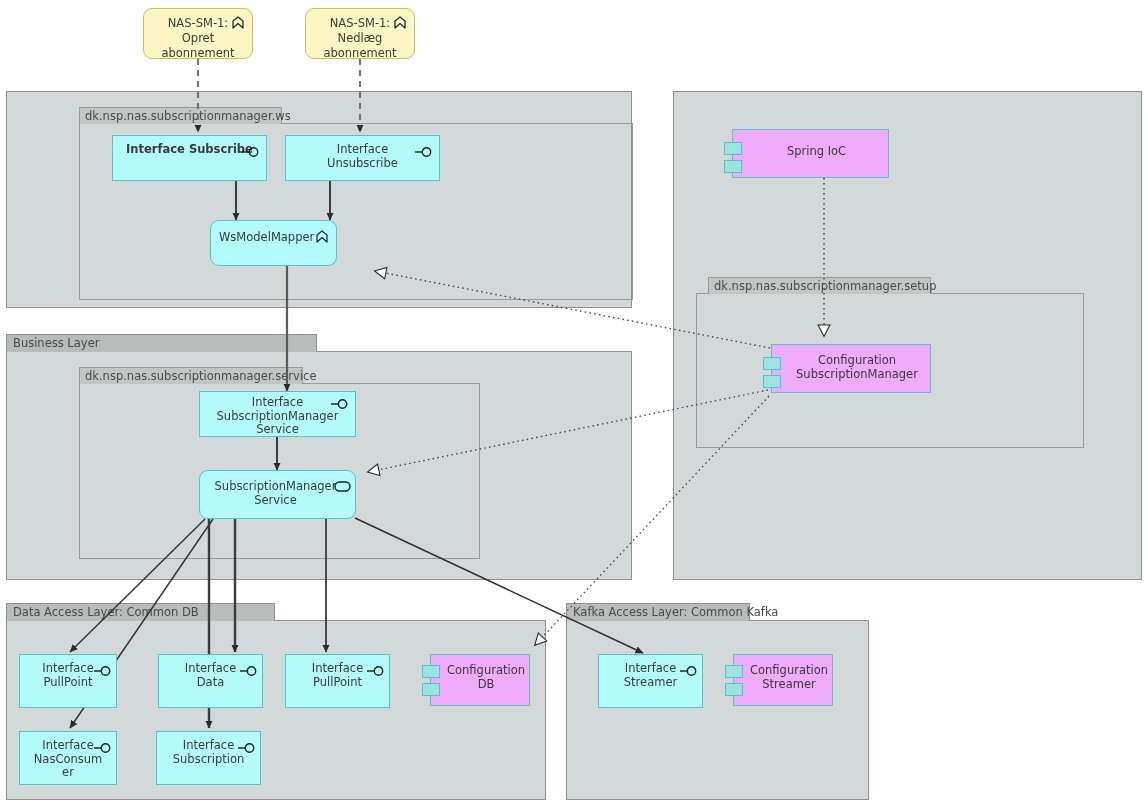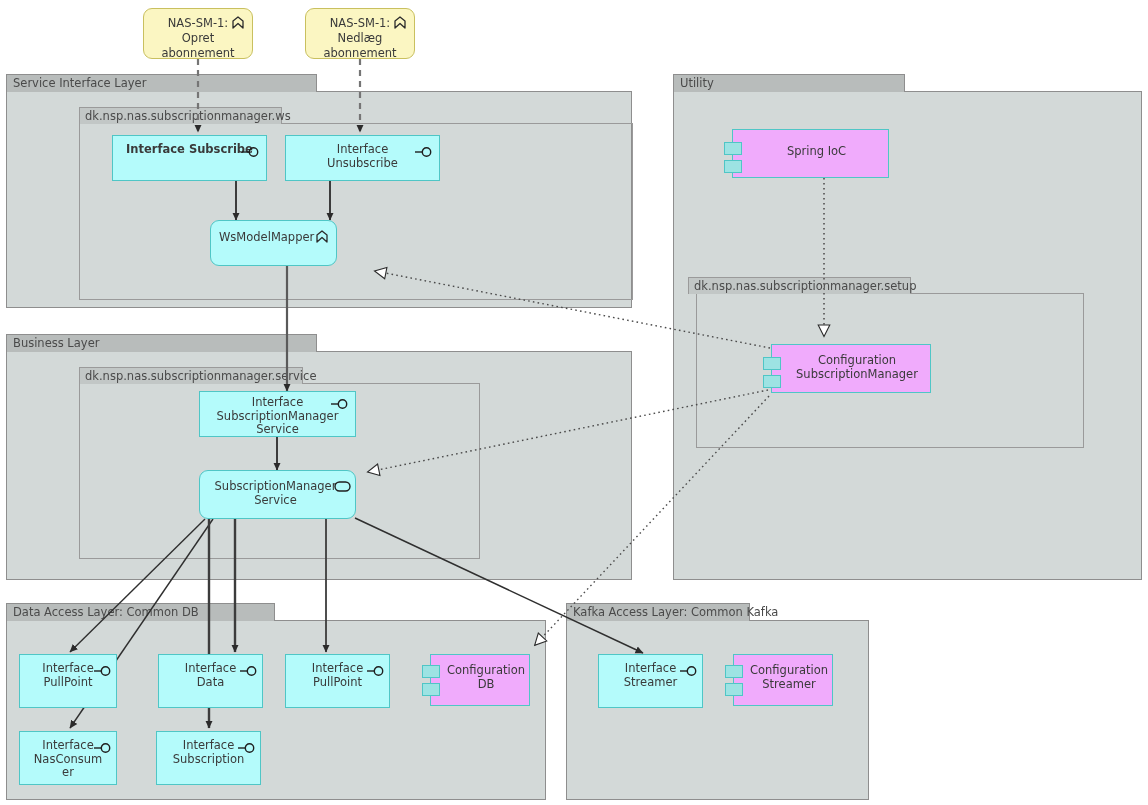--- a/index.html
+++ b/index.html
@@ -172,39 +172,37 @@
     height: 13px;
     z-index: 7;
   }
 </style>
 </head>
 <body>
 
 <div id="canvas">
 
   <div class="layer" style="left:6px; top:91px; width:626px; height:217px;"></div>
-  <div class="layer-tab" style="left:6px; top:74px; width:311px;">Service Interface Layer</div>
 
   <div class="layer" style="left:673px; top:91px; width:469px; height:489px;"></div>
-  <div class="layer-tab" style="left:673px; top:74px; width:232px;">Utility</div>
 
   <div class="layer" style="left:6px; top:351px; width:626px; height:229px;"></div>
   <div class="layer-tab" style="left:6px; top:334px; width:311px;">Business Layer</div>
 
   <div class="layer" style="left:6px; top:620px; width:540px; height:180px;"></div>
   <div class="layer-tab" style="left:6px; top:603px; width:269px;">Data Access Layer: Common DB</div>
 
   <div class="layer" style="left:566px; top:620px; width:303px; height:180px;"></div>
   <div class="layer-tab" style="left:566px; top:603px; width:184px;">Kafka Access Layer: Common Kafka</div>
 
   <div class="pkg" style="left:79px; top:123px; width:554px; height:177px;"></div>
   <div class="pkg-tab" style="left:79px; top:107px; width:203px;">dk.nsp.nas.subscriptionmanager.ws</div>
 
   <div class="pkg" style="left:696px; top:293px; width:388px; height:155px;"></div>
-  <div class="pkg-tab" style="left:688px; top:277px; width:223px;">dk.nsp.nas.subscriptionmanager.setup</div>
+  <div class="pkg-tab" style="left:708px; top:277px; width:223px;">dk.nsp.nas.subscriptionmanager.setup</div>
 
   <div class="pkg" style="left:79px; top:383px; width:401px; height:176px;"></div>
   <div class="pkg-tab" style="left:79px; top:367px; width:224px;">dk.nsp.nas.subscriptionmanager.service</div>
 
   <svg class="wires" viewBox="0 0 1148 805" xmlns="http://www.w3.org/2000/svg">
     <defs>
       <marker id="arrFilled" markerWidth="9" markerHeight="9" refX="7.5" refY="4.5" orient="auto" markerUnits="userSpaceOnUse">
         <path d="M0,0.8 L8,4.5 L0,8.2 z" fill="#2b2b2b"></path>
       </marker>
       <marker id="arrHollow" markerWidth="14" markerHeight="14" refX="12" refY="7" orient="auto" markerUnits="userSpaceOnUse">

